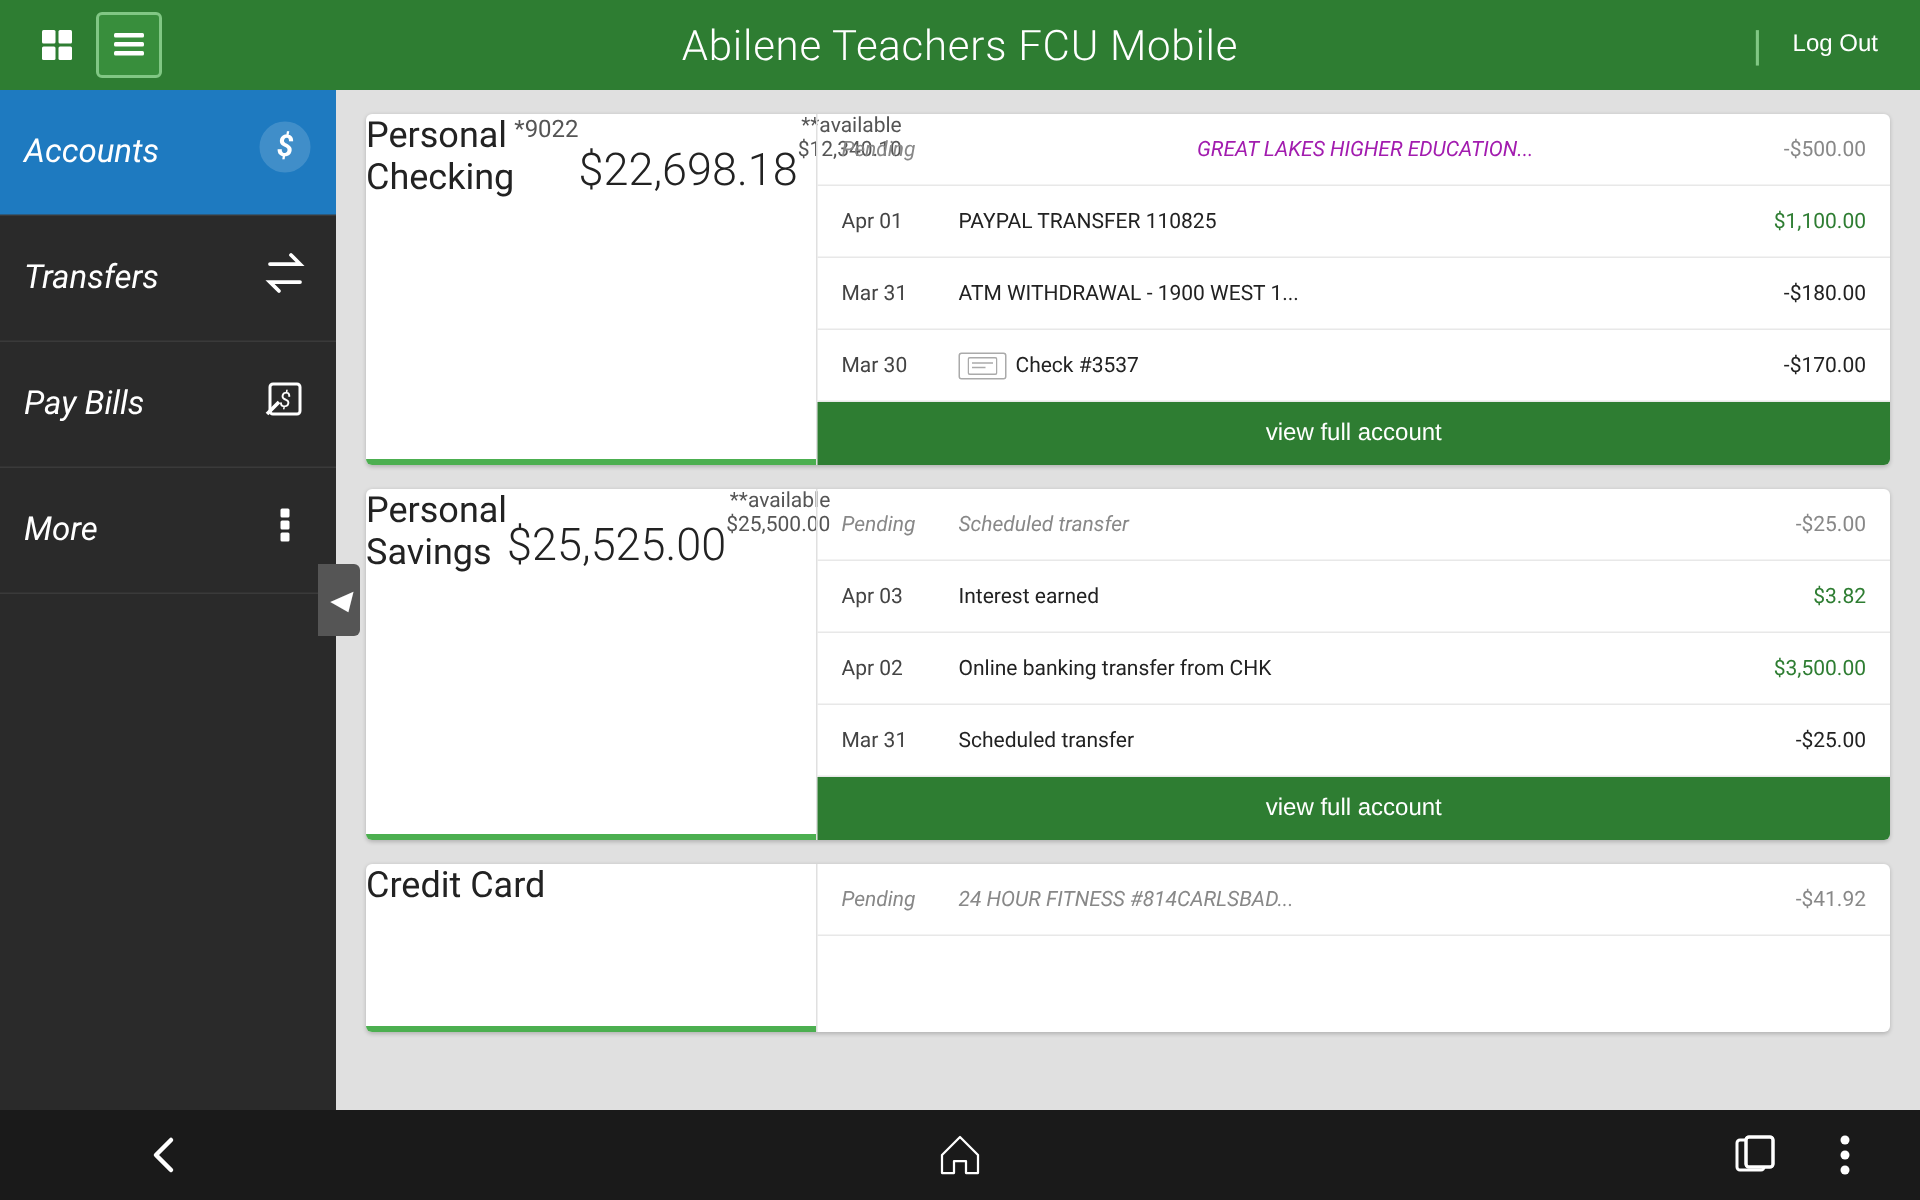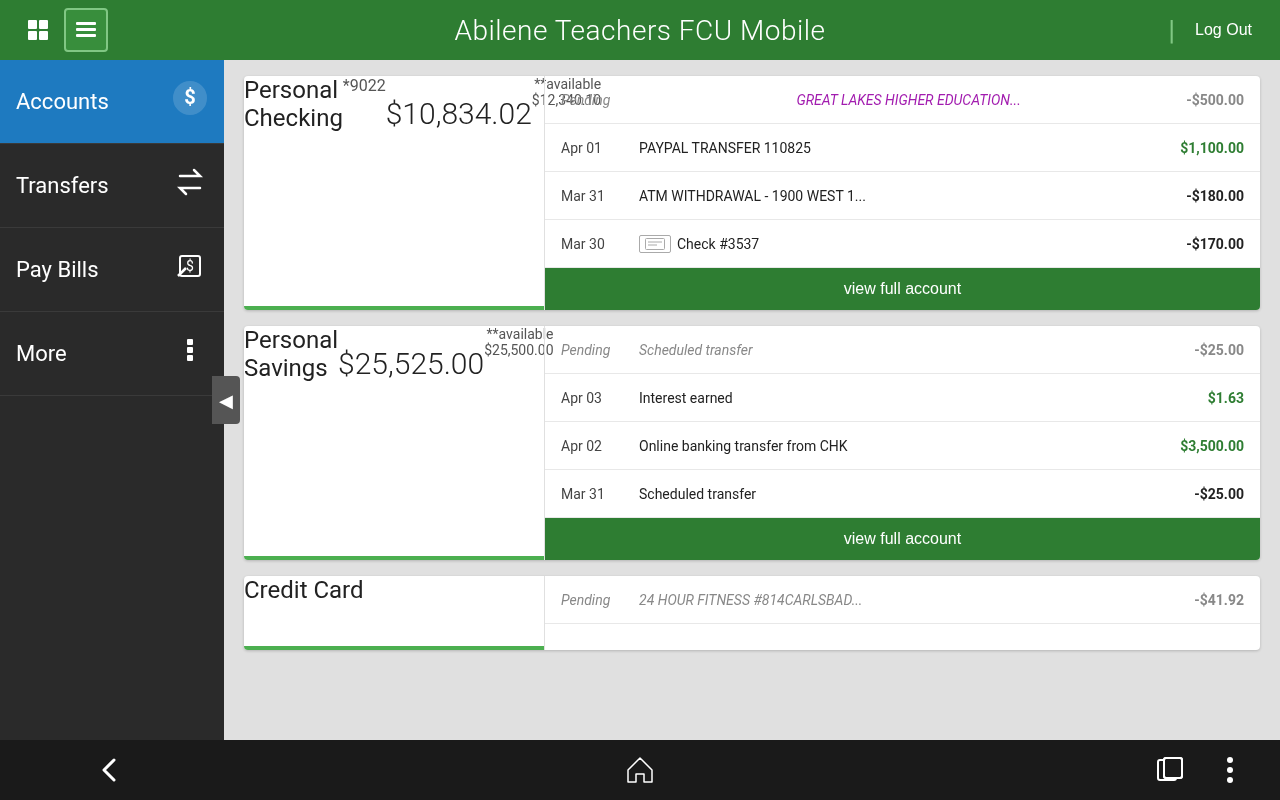--- a/index.html
+++ b/index.html
@@ -60,20 +60,21 @@
     }
 
     
     .sidebar {
       width: 224px;
       background: #2a2a2a;
       display: flex;
       flex-direction: column;
       flex-shrink: 0;
       position: relative;
+      font-style: italic;
     }
     .nav-item {
       padding: 20px 16px;
       display: flex;
       align-items: center;
       justify-content: space-between;
       cursor: pointer;
       border-bottom: 1px solid #3a3a3a;
     }
     .nav-item.active {
@@ -184,21 +185,21 @@
       flex-shrink: 0;
     }
     .tx-desc {
       flex: 1;
       font-size: 14px;
       color: #222;
       padding: 0 8px;
     }
     .tx-amount {
       font-size: 14px;
-      font-weight: 700;
+      font-weight: 400;
       flex-shrink: 0;
     }
     .tx-amount.negative { color: #222; }
     .tx-amount.positive { color: #2e7d32; }
     .tx-amount.pending-neg { color: #888; }
 
     .check-icon {
       display: inline-flex;
       align-items: center;
       justify-content: center;
@@ -241,21 +242,21 @@
       border: none;
       width: 60px;
       height: 60px;
       display: flex;
       align-items: center;
       justify-content: center;
     }
 
     
     .account-card.partial {
-      height: 74px;
+      height: 112px;
       overflow: hidden;
     }
     .account-card.partial .account-left {
       border-bottom: 4px solid #4caf50;
     }
   </style>
 </head>
 <body>
 
 <div class="top-bar">
@@ -331,21 +332,21 @@
 
     <div class="collapse-btn">◀</div>
   </div>
 
   <div class="content">
 
     <div class="account-card">
       <div class="account-left">
         <span class="account-name">Personal Checking</span>
         <span class="account-number">*9022</span>
-        <span class="account-balance">$10,834.02</span>
+        <span class="account-balance">$22,698.18</span>
         <span class="account-available">**available $12,340.10</span>
       </div>
       <div class="account-right">
         <div class="transaction-list">
 
           <div class="transaction-row pending">
             <span class="tx-date">Pending</span>
             <span class="tx-desc" style="color:#a21caf; font-style:italic;text-align:center;">GREAT LAKES HIGHER EDUCATION...</span>
             <span class="tx-amount pending-neg" style="color:#888;">-$500.00</span>
           </div>
@@ -392,21 +393,21 @@
 
           <div class="transaction-row pending">
             <span class="tx-date">Pending</span>
             <span class="tx-desc" style="color:#888; font-style:italic;">Scheduled transfer</span>
             <span class="tx-amount" style="color:#888;">-$25.00</span>
           </div>
 
           <div class="transaction-row">
             <span class="tx-date">Apr 03</span>
             <span class="tx-desc">Interest earned</span>
-            <span class="tx-amount positive">$1.63</span>
+            <span class="tx-amount positive">$3.82</span>
           </div>
 
           <div class="transaction-row">
             <span class="tx-date">Apr 02</span>
             <span class="tx-desc">Online banking transfer from CHK</span>
             <span class="tx-amount positive">$3,500.00</span>
           </div>
 
           <div class="transaction-row">
             <span class="tx-date">Mar 31</span>

